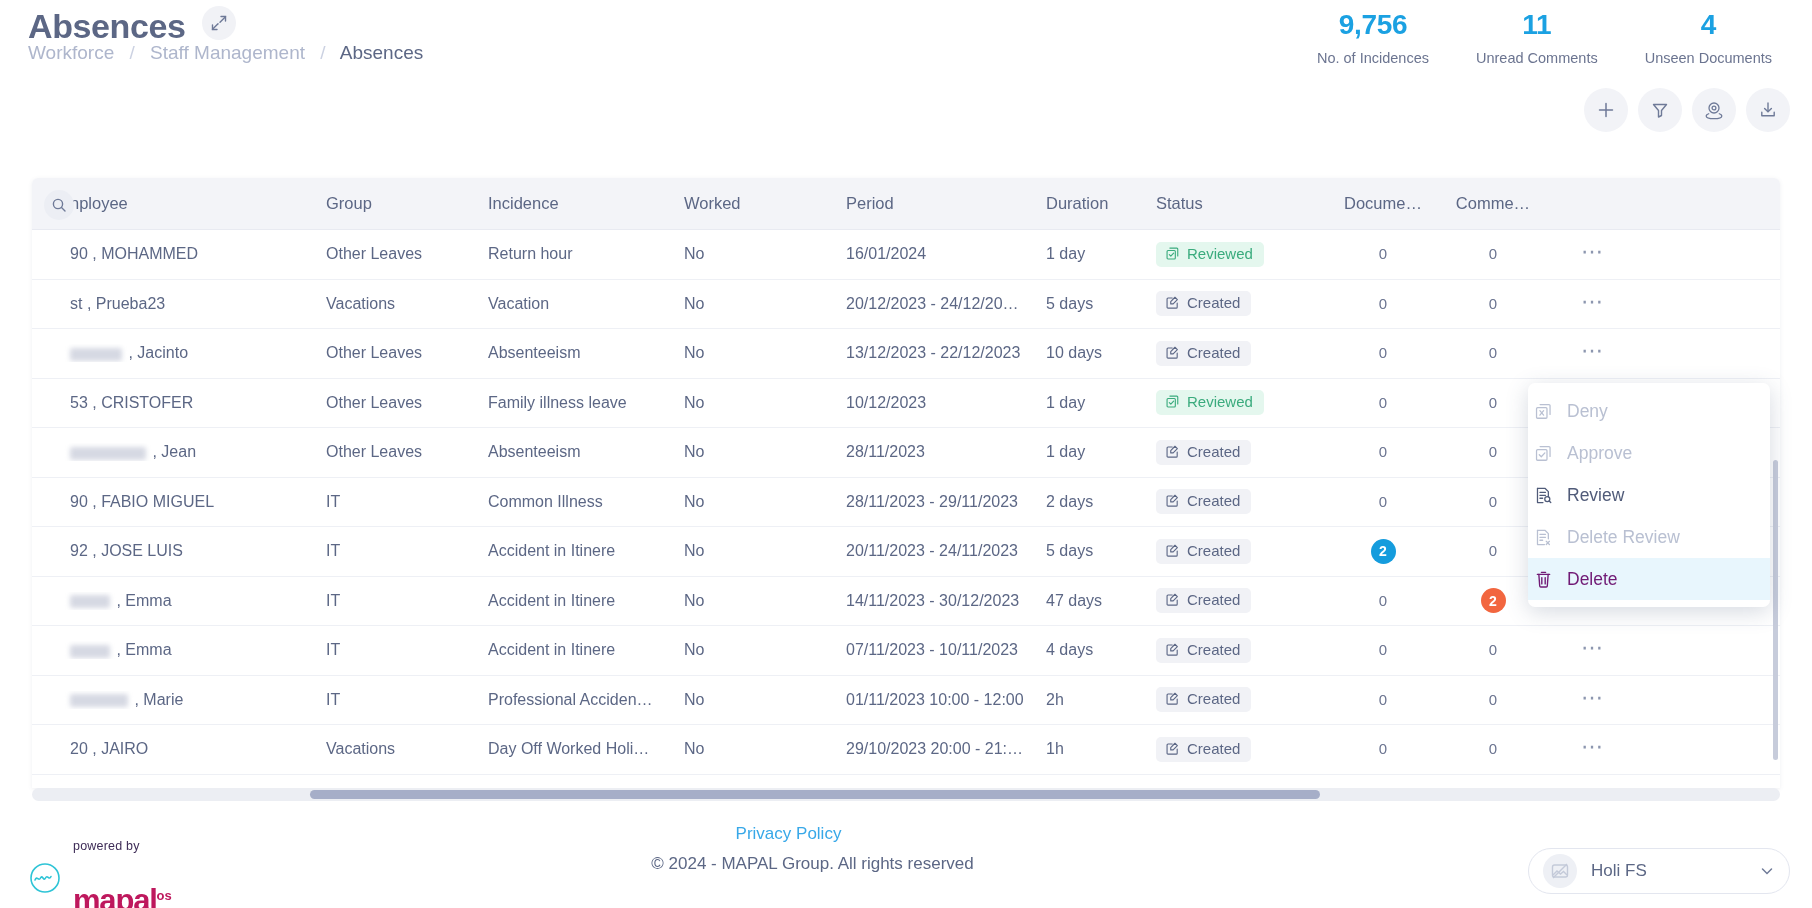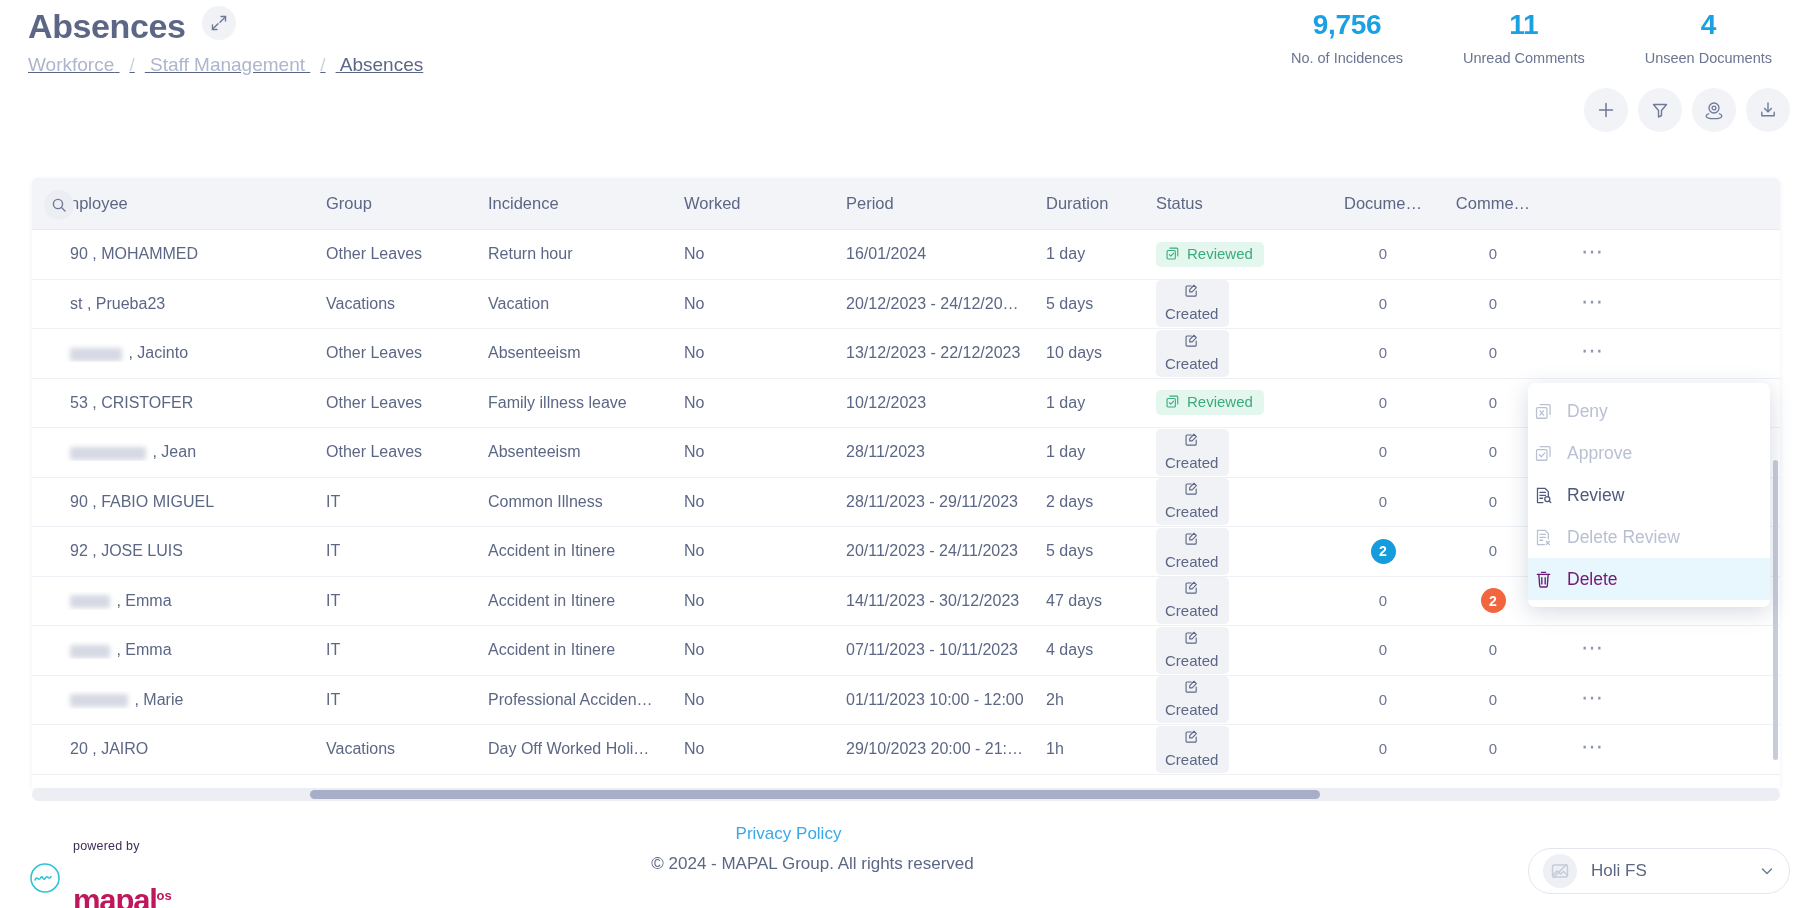--- a/index.html
+++ b/index.html
@@ -20,26 +20,26 @@
     letter-spacing: -0.4px; display: inline-block; vertical-align: middle;
   }
   .expand-btn {
     display: inline-block; vertical-align: middle;
     width: 34px; height: 34px; border-radius: 50%;
     background: #f1f2f6; margin-left: 12px; margin-bottom: 6px;
     position: relative; cursor: pointer;
   }
   .expand-btn svg { position: absolute; left: 8px; top: 8px; }
 
-  .breadcrumb { position: absolute; left: 28px; top: 54px; font-size: 19px; white-space: nowrap; text-decoration: underline; }
+  .breadcrumb { position: absolute; left: 28px; top: 42px; font-size: 19px; white-space: nowrap; }
   .crumb { color: #aeb6cc; cursor: pointer; }
   .crumb.current { color: #5c6785; cursor: default; }
   .crumb-sep { color: #ccd2e2; margin: 0 10px; }
 
-  .kpis { position: absolute; right: 18px; top: 8px; display: flex; gap: 16px; }
+  .kpis { position: absolute; right: 18px; top: 8px; display: flex; gap: 3px; }
   .kpi { text-align: center; padding: 0 22px; min-width: 140px; }
   .kpi-value { font-size: 28px; font-weight: bold; color: #1ba1e2; line-height: 34px; letter-spacing: -0.3px; }
   .kpi-label { font-size: 14.5px; color: #6b7490; margin-top: 8px; }
 
   
   .toolbar { position: absolute; right: 22px; top: 88px; display: flex; gap: 10px; }
   .tb-btn {
     width: 44px; height: 44px; border-radius: 50%; background: #f2f3f7;
     display: flex; align-items: center; justify-content: center; cursor: pointer;
   }
@@ -86,21 +86,21 @@
   .redact {
     display: inline-block; height: 13px; border-radius: 2px;
     background: #d6d9e3; vertical-align: middle;
     filter: blur(2.6px); margin-right: 2px;
   }
 
   .badge {
     display: inline-flex; align-items: center; gap: 7px;
     padding: 3px 11px 5px 9px; border-radius: 5px; font-size: 15px;
   }
-  .badge.created  { background: #f1f2f6; color: #5c6785; flex-direction: column; }
+  .badge.created  { background: #f1f2f6; color: #5c6785; }
   .badge.reviewed { background: #e4f7ee; color: #3aab7d; }
 
   .count { font-size: 15px; color: #6b7490; }
   .pill {
     display: inline-flex; align-items: center; justify-content: center;
     min-width: 25px; height: 25px; border-radius: 50%;
     color: #fff; font-size: 14px; font-weight: bold;
   }
   .pill.blue   { background: #159cdd; }
   .pill.orange { background: #f2663f; }

